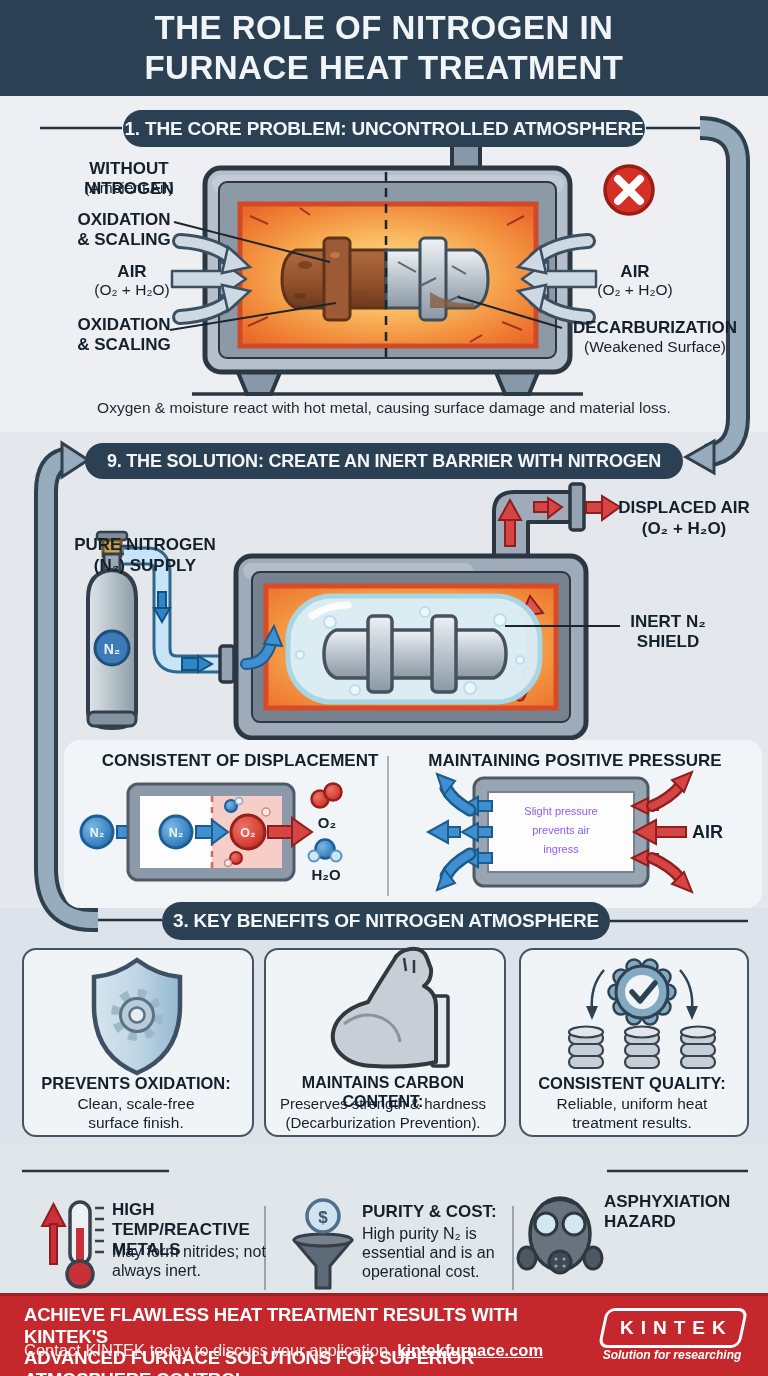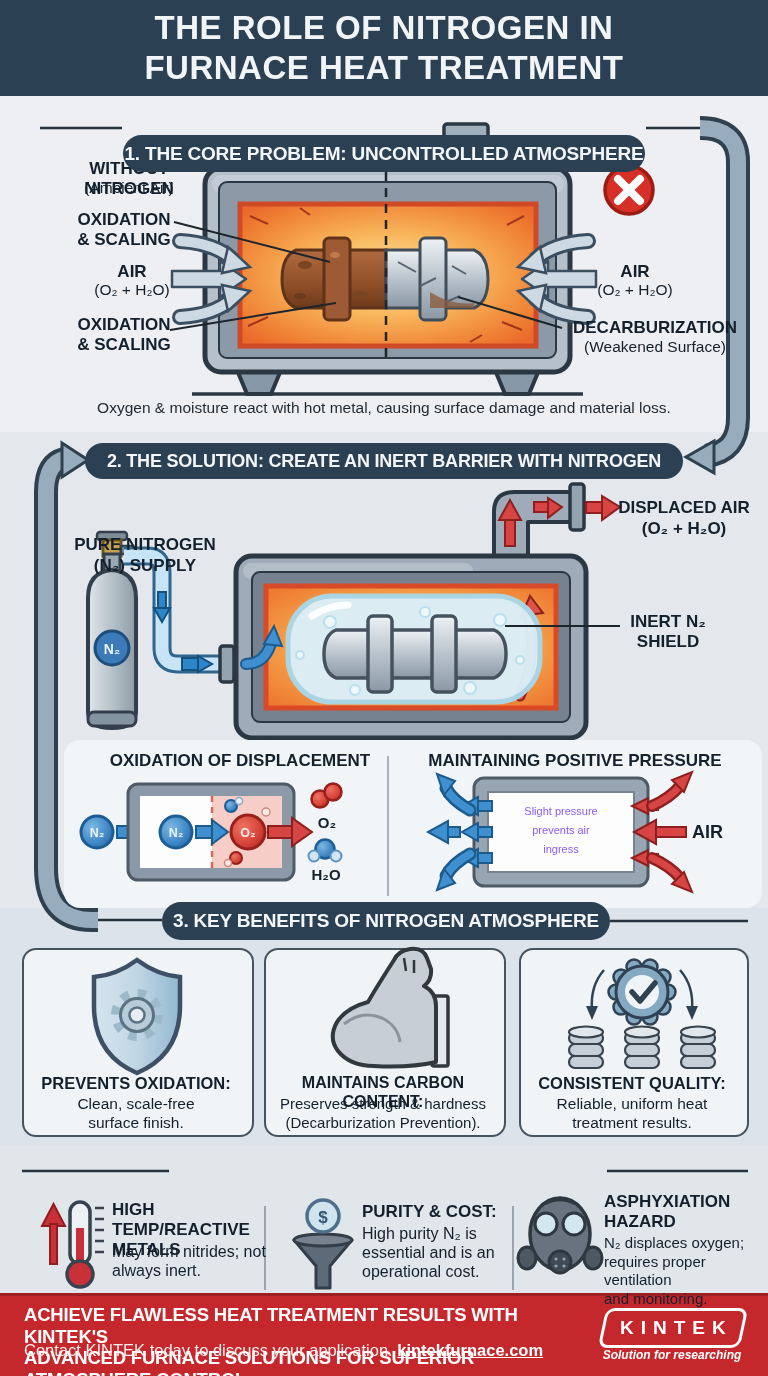--- a/index.html
+++ b/index.html
@@ -353,22 +353,22 @@
       <circle cx="546" cy="1224" r="11" fill="#d3e7f0" stroke="#2e3841" stroke-width="3"></circle>
       <circle cx="574" cy="1224" r="11" fill="#d3e7f0" stroke="#2e3841" stroke-width="3"></circle>
       <circle cx="560" cy="1262" r="11" fill="#3f4a55" stroke="#2e3841" stroke-width="3"></circle>
       <circle cx="556" cy="1259" r="1.6" fill="#97a2ad"></circle>
         <circle cx="564" cy="1259" r="1.6" fill="#97a2ad"></circle>
       <circle cx="556" cy="1266" r="1.6" fill="#97a2ad"></circle>
         <circle cx="564" cy="1266" r="1.6" fill="#97a2ad"></circle>
     </g>
   </svg>
 
-  <div class="pill" style="left:123px;top:110px;width:522px;height:37px;font-size:19px;margin-top:25px;">1. THE CORE PROBLEM: UNCONTROLLED ATMOSPHERE</div>
-  <div class="pill" style="left:85px;top:443px;width:598px;height:36px;font-size:18px;">2. THE SOLUTION: CREATE AN INERT BARRIER WITH NITROGEN</div>
+  <div class="pill" style="left:123px;top:110px;width:522px;height:37px;font-size:19px;">1. THE CORE PROBLEM: UNCONTROLLED ATMOSPHERE</div>
+  <div class="pill" style="left:85px;top:443px;width:598px;height:36px;font-size:18px;">9. THE SOLUTION: CREATE AN INERT BARRIER WITH NITROGEN</div>
   <div class="pill" style="left:162px;top:902px;width:448px;height:38px;font-size:19px;">3. KEY BENEFITS OF NITROGEN ATMOSPHERE</div>
 
   <div class="lbl b ctr" style="left:44px;top:159px;width:170px;font-size:17px;">WITHOUT NITROGEN</div>
   <div class="lbl ctr" style="left:44px;top:179px;width:170px;font-size:15.5px;">(Ambient Air)</div>
   <div class="lbl b ctr ml" style="left:44px;top:210px;width:160px;font-size:17px;">OXIDATION
 &amp; SCALING</div>
   <div class="lbl b ctr" style="left:62px;top:262px;width:140px;font-size:17px;">AIR</div>
   <div class="lbl ctr" style="left:62px;top:281px;width:140px;font-size:15.5px;">(O₂ + H₂O)</div>
   <div class="lbl b ctr ml" style="left:44px;top:315px;width:160px;font-size:17px;">OXIDATION
 &amp; SCALING</div>
@@ -378,21 +378,21 @@
   <div class="lbl ctr" style="left:555px;top:338px;width:200px;font-size:15.5px;">(Weakened Surface)</div>
   <div class="lbl ctr" style="left:64px;top:399px;width:640px;font-size:15.5px;font-weight:500;color:#1f2831;">Oxygen &amp; moisture react with hot metal, causing surface damage and material loss.</div>
 
   <div class="lbl b ctr ml" style="left:60px;top:534px;width:170px;font-size:17px;line-height:21px;">PURE NITROGEN
 (N₂) SUPPLY</div>
   <div class="lbl b ctr ml" style="left:608px;top:497px;width:152px;font-size:17px;line-height:21px;">DISPLACED AIR
 (O₂ + H₂O)</div>
   <div class="lbl b ctr ml" style="left:608px;top:612px;width:120px;font-size:17px;line-height:20px;">INERT N₂
 SHIELD</div>
 
-  <div class="lbl b ctr" style="left:90px;top:751px;width:300px;font-size:17px;">OXIDATION OF DISPLACEMENT</div>
+  <div class="lbl b ctr" style="left:90px;top:751px;width:300px;font-size:17px;">CONSISTENT OF DISPLACEMENT</div>
   <div class="lbl b ctr" style="left:305px;top:814px;width:44px;font-size:15px;">O₂</div>
   <div class="lbl b ctr" style="left:298px;top:866px;width:56px;font-size:15px;">H₂O</div>
   <div class="lbl b ctr" style="left:420px;top:751px;width:310px;font-size:17px;">MAINTAINING POSITIVE PRESSURE</div>
   <div class="lbl ctr ml" style="left:490px;top:802px;width:142px;font-size:11px;line-height:19px;color:#8b5cf6;">Slight pressure
 prevents air
 ingress</div>
   <div class="lbl b" style="left:692px;top:822px;width:60px;font-size:18px;">AIR</div>
 
   <div class="card" style="left:22px;top:948px;width:228px;height:185px;"></div>
   <div class="card" style="left:264px;top:948px;width:238px;height:185px;"></div>
@@ -412,23 +412,20 @@
   <div class="lbl b ml" style="left:112px;top:1200px;width:165px;font-size:17px;line-height:20px;">HIGH TEMP/REACTIVE
 METALS</div>
   <div class="lbl ml" style="left:112px;top:1242px;width:165px;font-size:16px;line-height:19px;">May form nitrides; not
 always inert.</div>
   <div class="lbl b" style="left:362px;top:1202px;width:150px;font-size:17px;">PURITY &amp; COST:</div>
   <div class="lbl ml" style="left:362px;top:1224px;width:150px;font-size:16px;line-height:19px;">High purity N₂ is
 essential and is an
 operational cost.</div>
   <div class="lbl b ml" style="left:604px;top:1192px;width:162px;font-size:17px;line-height:20px;">ASPHYXIATION
 HAZARD</div>
-  <div class="lbl ml" style="left:604px;top:1234px;width:164px;font-size:15px;line-height:18.5px;">N₂ displaces oxygen;
-requires proper ventilation
-and monitoring.</div>
 
   <div class="footer">
     <div class="f-head">ACHIEVE FLAWLESS HEAT TREATMENT RESULTS WITH KINTEK'S
 ADVANCED FURNACE SOLUTIONS FOR SUPERIOR ATMOSPHERE CONTROL.</div>
     <div class="f-contact"><span>Contact KINTEK today to discuss your application. </span><span class="f-link">kintekfurnace.com</span></div>
     <div class="logo-box">
         <span>KINTEK</span>
       </div>
     <div class="tagline">Solution for researching</div>
   </div>

